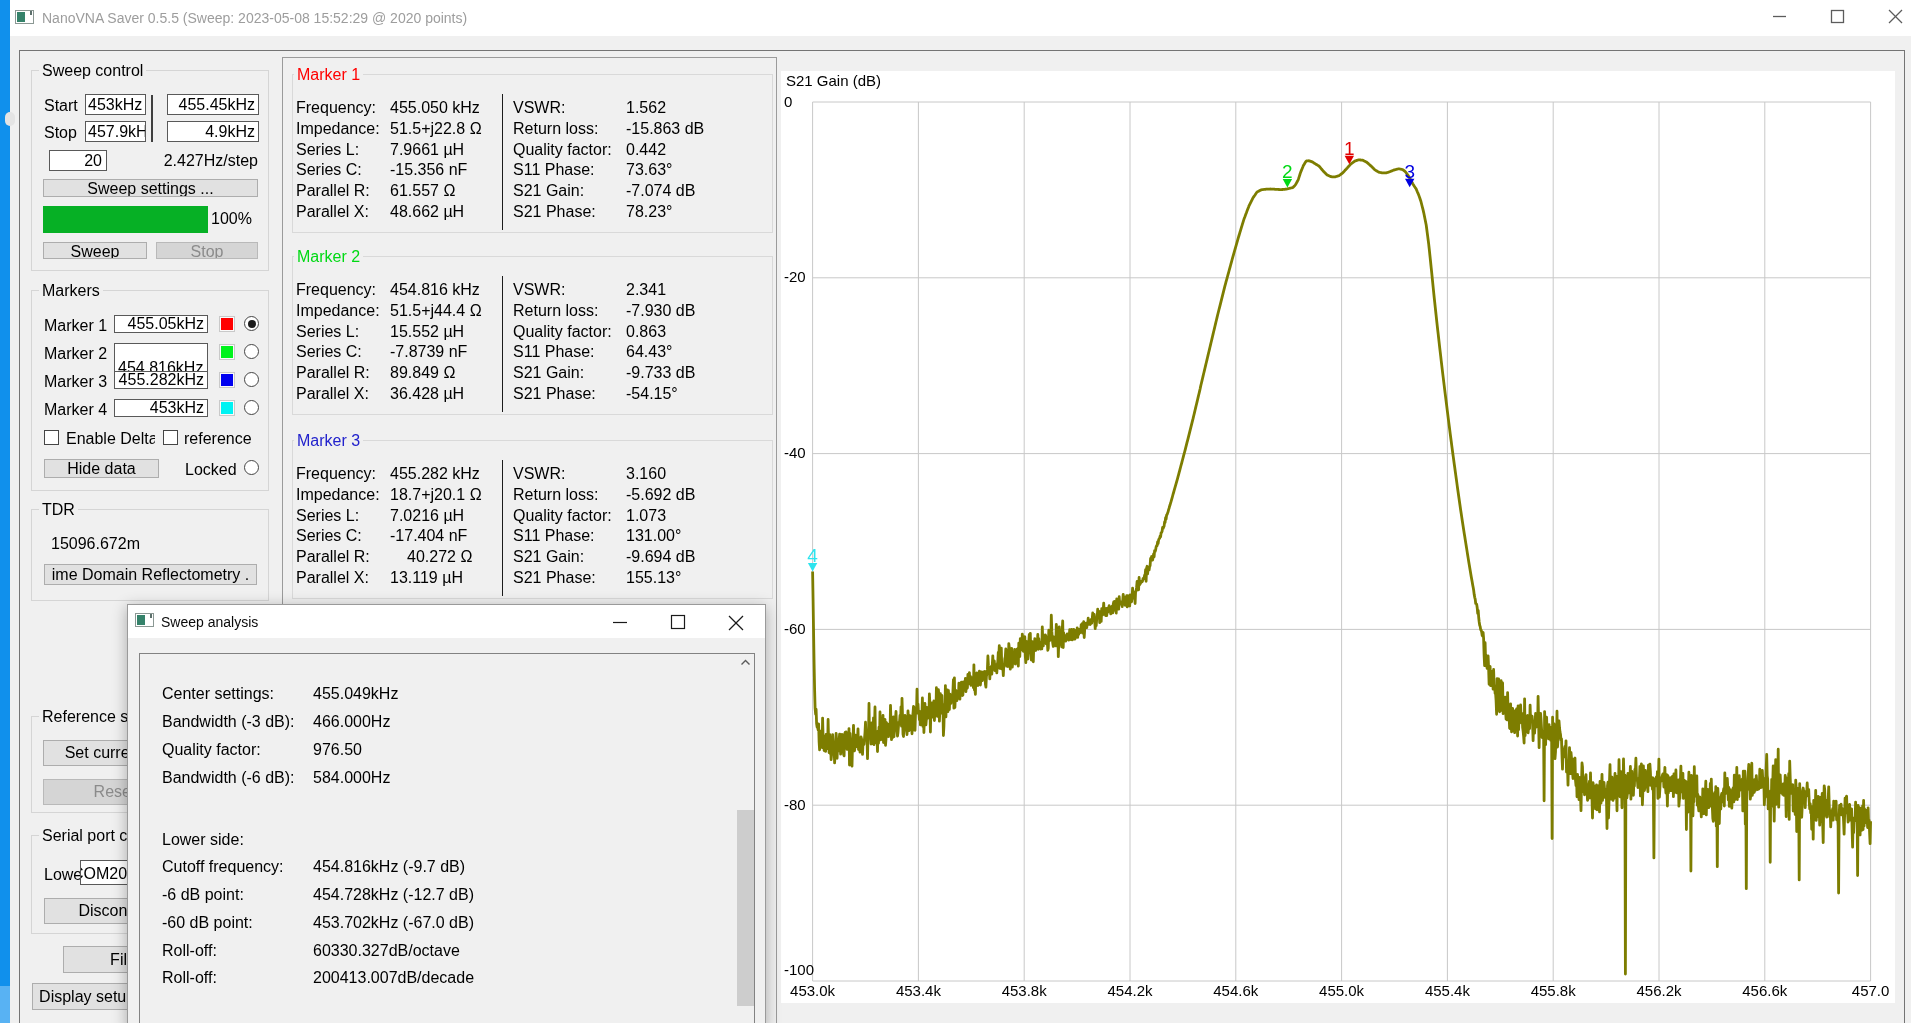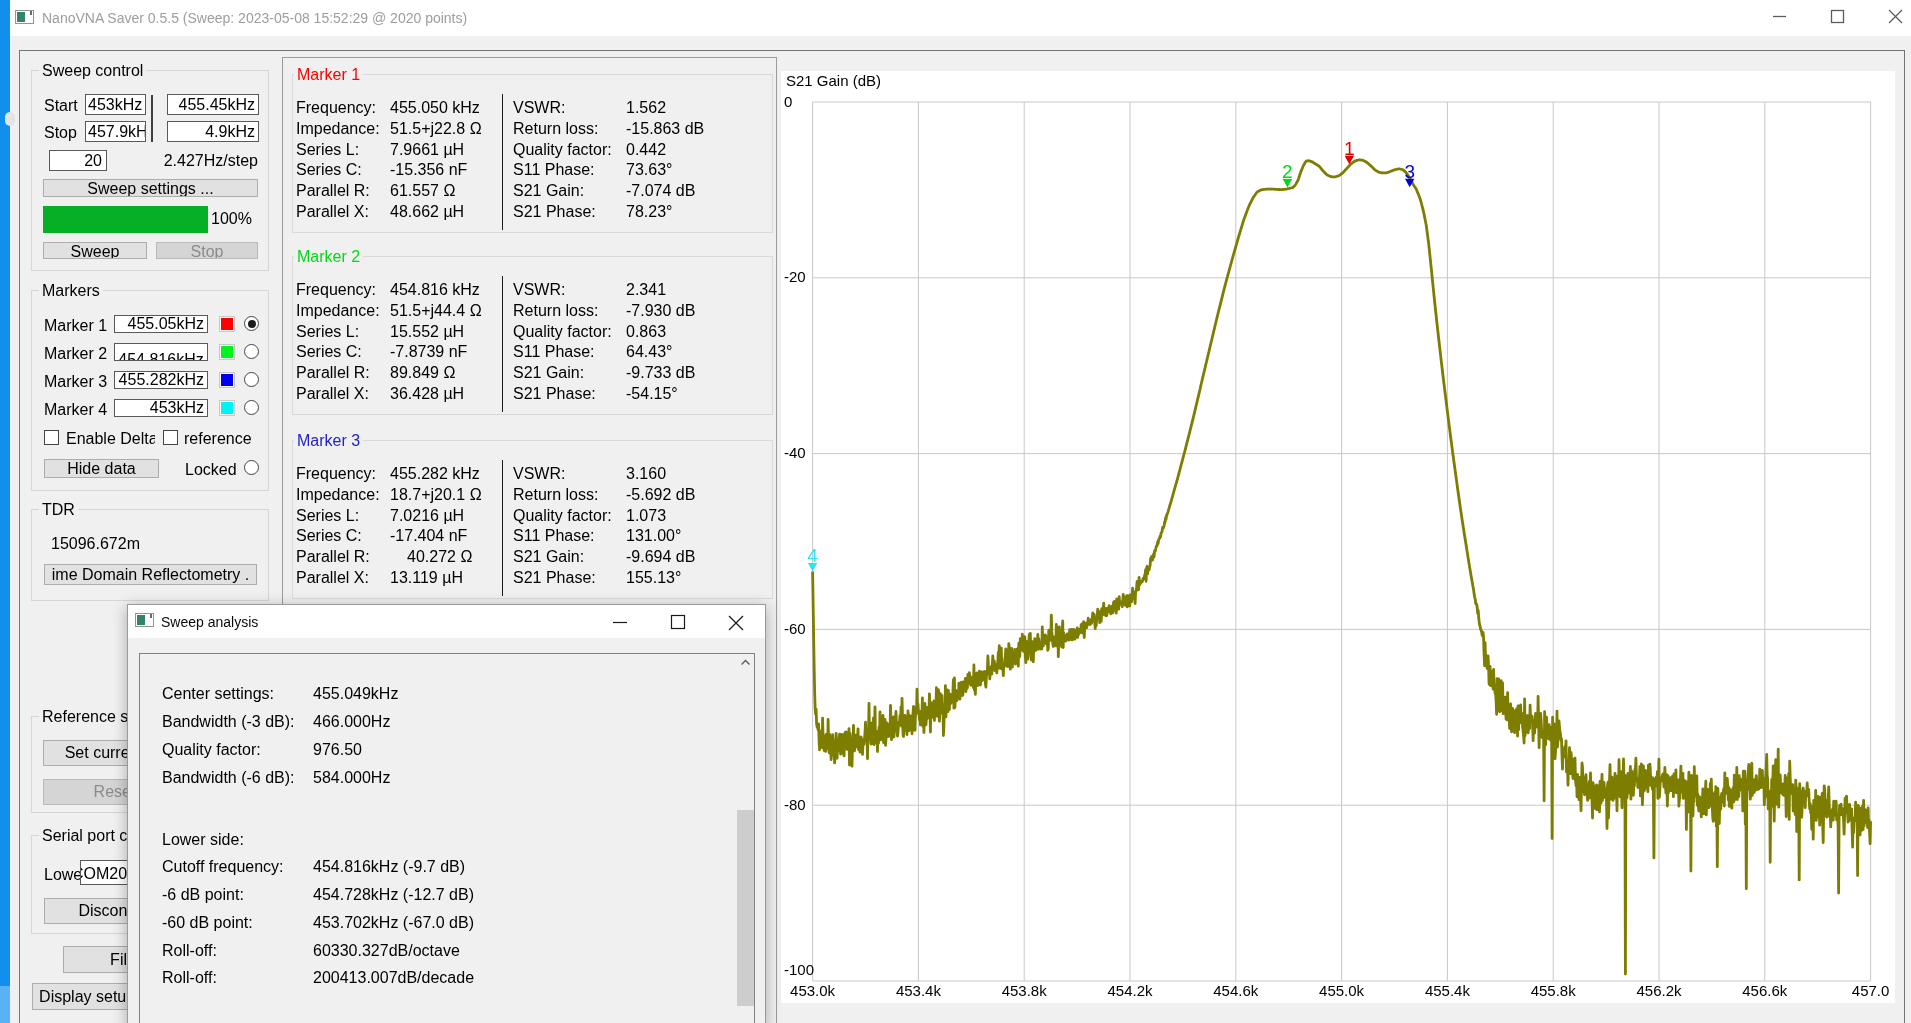--- a/index.html
+++ b/index.html
@@ -48,21 +48,21 @@
 <div class="txt" style="left:211px;top:209px;">100%</div>
 <div class="btn" style="left:43px;top:242px;width:104px;height:17px;line-height:17px;">Sweep</div>
 <div class="btn dis" style="left:156px;top:242px;width:102px;height:17px;line-height:17px;">Stop</div>
 <div class="gb" style="left:31px;top:290px;width:238px;height:201px;"></div>
 <div class="gbt" style="left:39px;top:281px;">Markers</div>
 <div class="txt" style="left:44px;top:316px;">Marker 1</div>
 <div class="inp" style="left:114px;top:315px;width:94px;height:18px;line-height:16px;padding:0 3px;text-align:right;">455.05kHz</div>
 <div class="sq" style="left:219px;top:316px;background:linear-gradient(#ff0000,#ff0000) content-box, #fafafa;"></div>
 <div class="radio on" style="left:244px;top:316px;"></div>
 <div class="txt" style="left:44px;top:344px;">Marker 2</div>
-<div class="inp" style="left:114px;top:343px;width:94px;height:18px;line-height:16px;padding:8px 3px;text-align:center;">454.816kHz</div>
+<div class="inp" style="left:114px;top:343px;width:94px;height:18px;line-height:16px;padding:16px 3px;text-align:left;">454.816kHz</div>
 <div class="sq" style="left:219px;top:344px;background:linear-gradient(#00f31c,#00f31c) content-box, #fafafa;"></div>
 <div class="radio" style="left:244px;top:344px;"></div>
 <div class="txt" style="left:44px;top:372px;">Marker 3</div>
 <div class="inp" style="left:114px;top:371px;width:94px;height:18px;line-height:16px;padding:0 3px;text-align:right;">455.282kHz</div>
 <div class="sq" style="left:219px;top:372px;background:linear-gradient(#0000f0,#0000f0) content-box, #fafafa;"></div>
 <div class="radio" style="left:244px;top:372px;"></div>
 <div class="txt" style="left:44px;top:400px;">Marker 4</div>
 <div class="inp" style="left:114px;top:399px;width:94px;height:18px;line-height:16px;padding:0 3px;text-align:right;">453kHz</div>
 <div class="sq" style="left:219px;top:400px;background:linear-gradient(#00f3f3,#00f3f3) content-box, #fafafa;"></div>
 <div class="radio" style="left:244px;top:400px;"></div>

